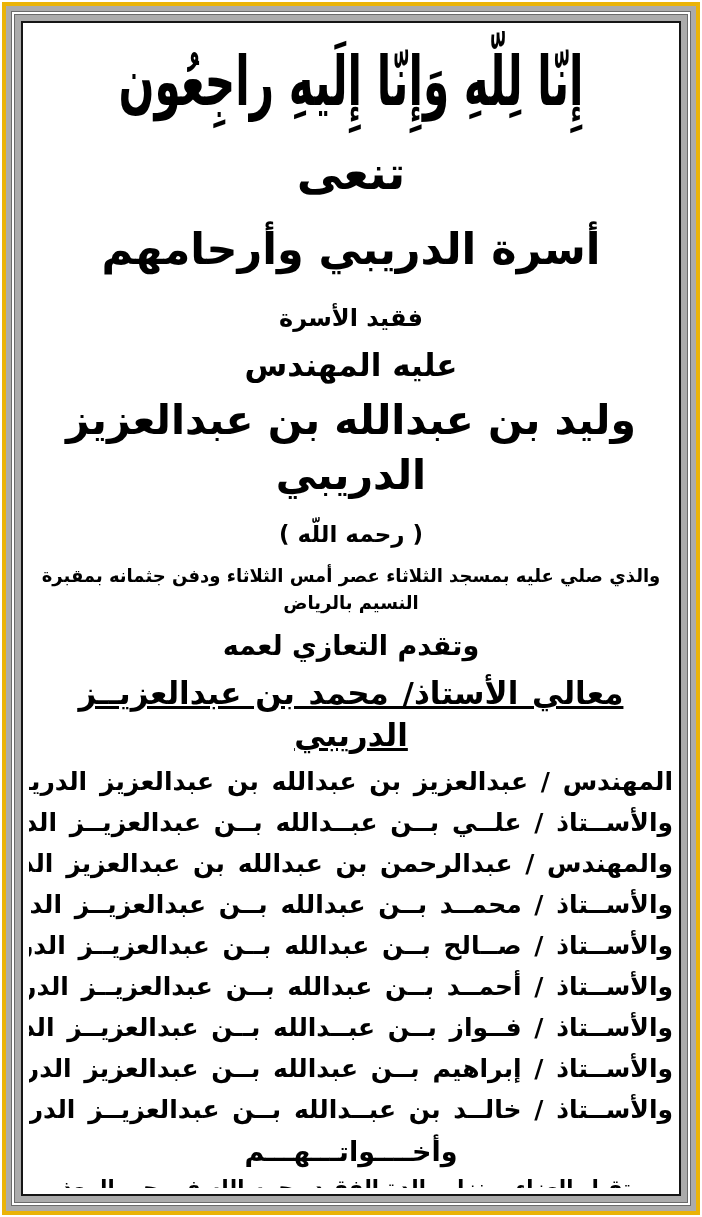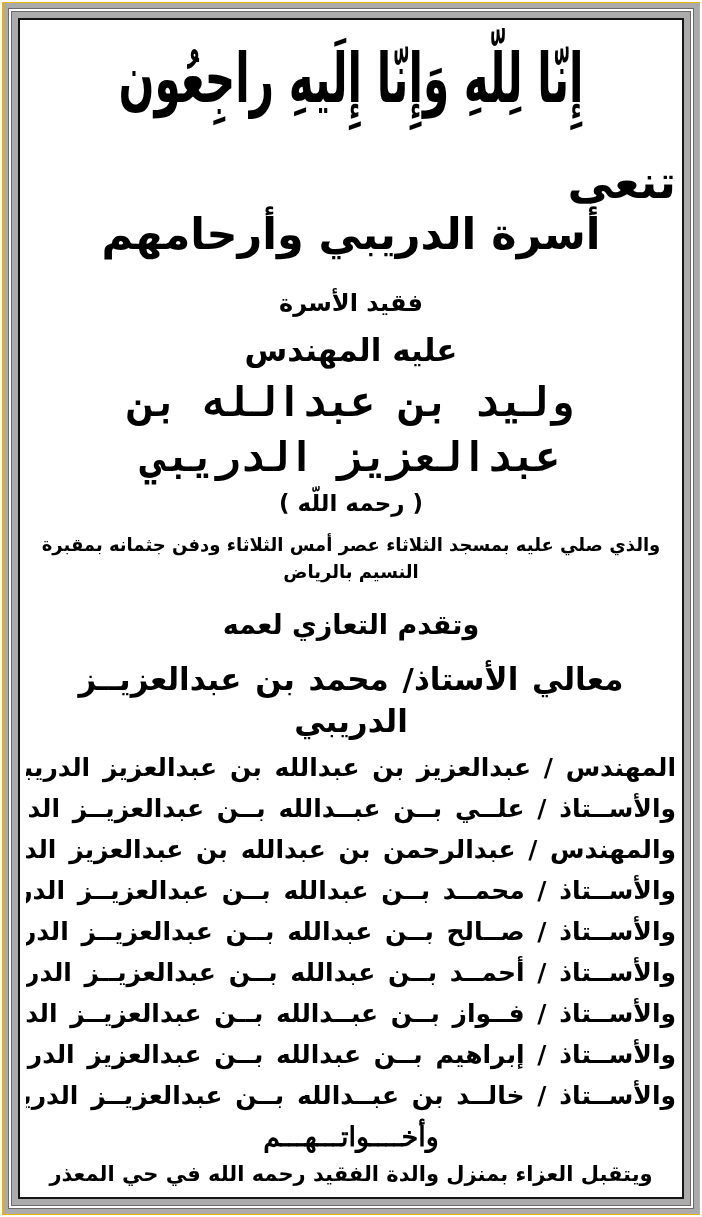--- a/index.html
+++ b/index.html
@@ -16,21 +16,21 @@
     padding: 2px;
     font-family: "DejaVu Sans", sans-serif;
     color: #000000;
     overflow: hidden;
   }
   
   .frame-outer {
     box-sizing: border-box;
     width: 100%;
     height: 100%;
-    border: 1px solid #eab308;
+    border: 4px solid #eab308;
     box-shadow: inset 0 0 0 5px #ababab, inset 0 0 0 6px #6a6a6a;
     padding: 8px;
   }
   .frame-inner {
     box-sizing: border-box;
     width: 100%;
     height: 100%;
     border: 1px solid #6a6a6a;
     box-shadow: inset 0 0 0 6px #ababab, inset 0 0 0 8px #151515;
     padding: 16px 14px 14px 14px;
@@ -46,33 +46,33 @@
   }
   .calligraphy {
     font-size: 44px;
     line-height: 1.1;
     transform: scale(0.96, 1.55);
     transform-origin: center top;
     margin-top: 14px;
     height: 96px;
     letter-spacing: 0;
   }
-  .announce       { font-size: 46px; line-height: 1.15; margin-top: 18px; text-align: right; }
-  .family         { font-size: 43px; line-height: 1.2; }
+  .announce       { font-size: 46px; line-height: 1.15; margin-top: 6px; }
+  .family         { font-size: 43px; line-height: 1.2; margin-top: 24px; }
   .deceased-label { font-size: 24px; line-height: 1.3; margin-top: 28px; }
   .deceased-title { font-size: 31px; line-height: 1.3; margin-top: 10px; }
-  .deceased-name  { font-size: 41px; line-height: 1.35; margin-top: 8px; font-family: Liberation Mono, monospace; }
-  .mercy          { font-size: 23px; line-height: 1.3; margin-top: 0; }
+  .deceased-name  { font-size: 41px; line-height: 1.35; margin-top: 8px; }
+  .mercy          { font-size: 23px; line-height: 1.3; margin-top: 16px; }
   .funeral-info   { font-size: 18px; line-height: 1.55; margin-top: 12px; }
-  .condolence-intro { font-size: 27px; line-height: 1.4; margin-top: 20px; }
-  .uncle-name     { font-size: 31px; line-height: 1.35; margin-top: 15px; word-spacing: 3px; }
+  .condolence-intro { font-size: 27px; line-height: 1.4; margin-top: 10px; }
+  .uncle-name     { font-size: 31px; line-height: 1.35; margin-top: 8px; word-spacing: 3px; text-decoration: underline; }
   .brothers-label { font-size: 29px; line-height: 1.4; margin-top: 2px; word-spacing: 8px; }
   .brothers-list  { margin-top: 4px; }
   .brother-row    { font-size: 25px; line-height: 41px; word-spacing: 4px; white-space: nowrap; }
-  .sisters-label  { font-size: 27px; line-height: 1.45; margin-top: 2px; font-family: Liberation Serif, serif; }
+  .sisters-label  { font-size: 27px; line-height: 1.45; margin-top: 2px; }
   .footer-line-1  { font-size: 21px; line-height: 1.5; margin-top: 2px; }
 </style>
 </head>
 <body>
 
 <div class="page">
   <div class="frame-outer">
     <div class="frame-inner">
       <div class="content">
 

